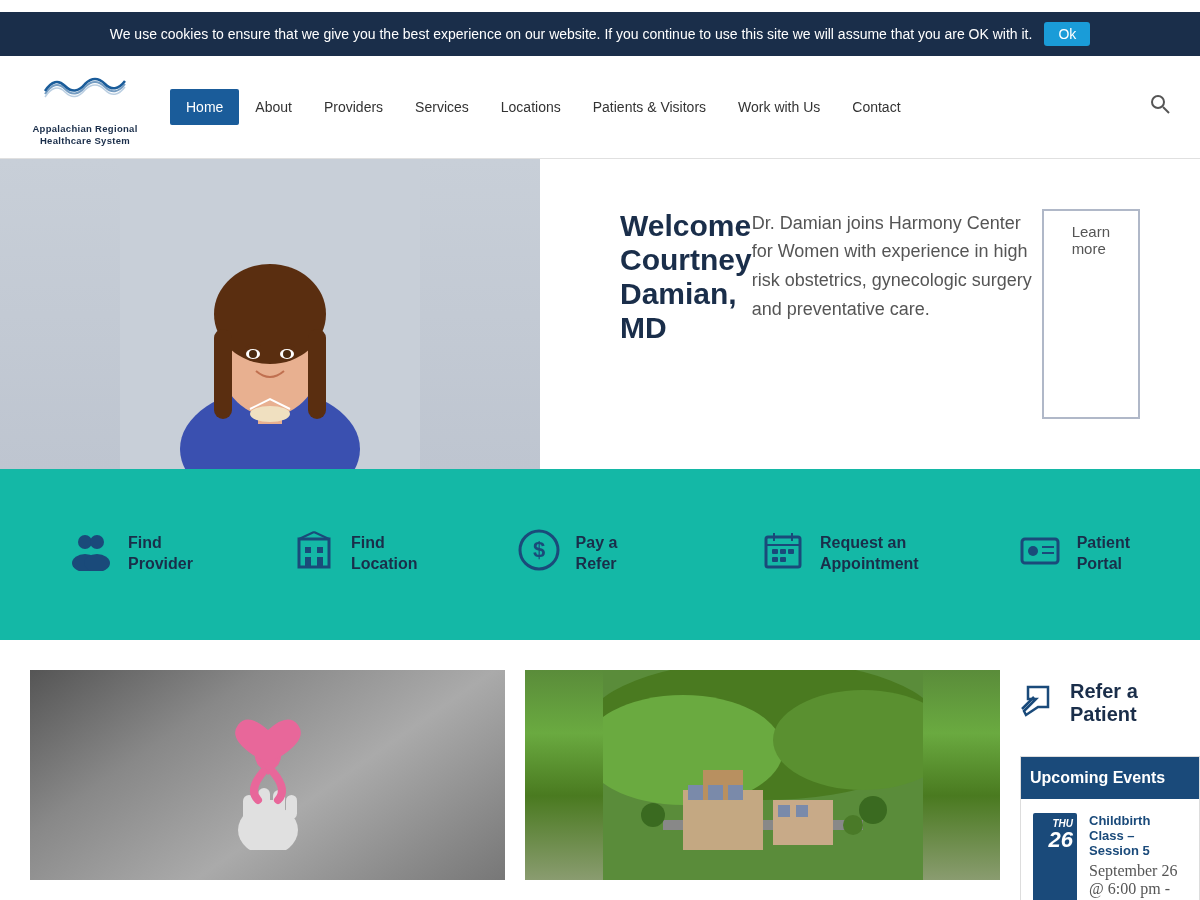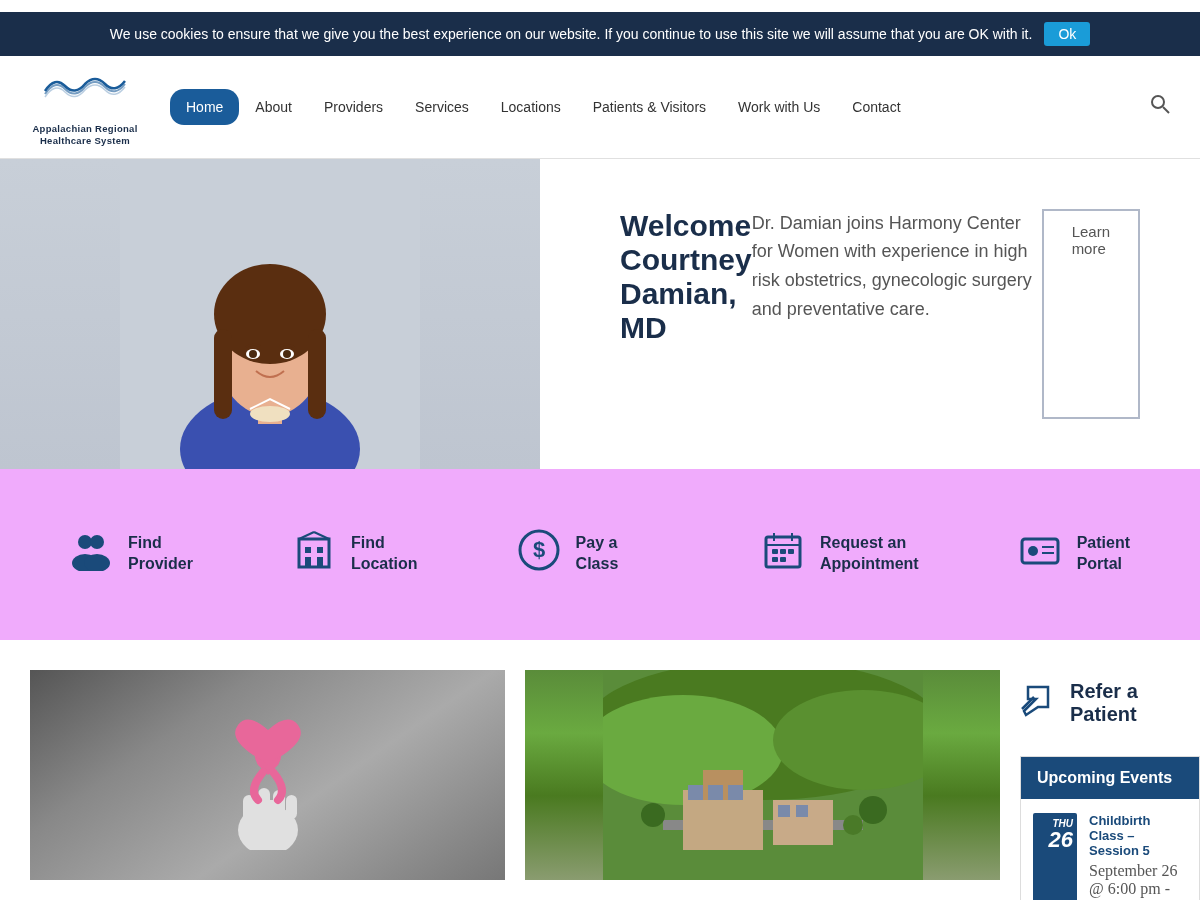--- a/index.html
+++ b/index.html
@@ -72,21 +72,21 @@
       padding: 10px 16px;
       font-size: 14px;
       color: #333;
       cursor: pointer;
       text-decoration: none;
       white-space: nowrap;
     }
     .nav-item.active {
       background: #1a5c9a;
       color: #fff;
-      border-radius: 14px;
+      border-radius: 2px;
     }
     .search-icon-btn {
       margin-left: auto;
       background: none;
       border: none;
       cursor: pointer;
       color: #555;
       font-size: 18px;
     }
 
@@ -142,21 +142,21 @@
       color: #555;
       font-size: 15px;
       cursor: pointer;
       background: #fff;
       text-decoration: none;
       width: fit-content;
     }
 
     
     .quick-links {
-      background: #f0abfc;
+      background: #14b8a6;
       padding: 50px 20px;
       display: flex;
       justify-content: center;
       gap: 0;
     }
     .quick-link-item {
       display: flex;
       align-items: center;
       gap: 16px;
       padding: 10px 50px;
@@ -229,21 +229,21 @@
       font-weight: bold;
       color: #1a2e4a;
     }
     .events-section {
       border: 1px solid #ddd;
       background: #fff;
     }
     .events-header {
       background: #1a4a7a;
       color: #fff;
-      padding: 12px 16px;
+      padding: 12px 9px;
       font-size: 16px;
       font-weight: bold;
     }
     .event-item {
       display: flex;
       gap: 12px;
       padding: 14px 12px;
       border-bottom: 1px dashed #ddd;
     }
     .event-date-badge {
@@ -395,21 +395,21 @@
     <div class="quick-link-label">Find<br>Location</div>
   </a>
 
   <a class="quick-link-item">
     <div class="quick-link-icon">
       <svg width="42" height="42" viewBox="0 0 42 42">
         <circle cx="21" cy="21" r="19" fill="none" stroke="#1a4a7a" stroke-width="3"></circle>
         <text x="21" y="28" text-anchor="middle" font-size="22" font-weight="bold" fill="#1a4a7a">$</text>
       </svg>
     </div>
-    <div class="quick-link-label">Pay a Class</div>
+    <div class="quick-link-label">Pay a Refer</div>
   </a>
 
   <a class="quick-link-item">
     <div class="quick-link-icon">
       <svg width="42" height="42" viewBox="0 0 42 42">
         <rect x="4" y="8" width="34" height="30" rx="2" fill="none" stroke="#1a4a7a" stroke-width="3"></rect>
         <line x1="4" y1="16" x2="38" y2="16" stroke="#1a4a7a" stroke-width="2"></line>
         <line x1="12" y1="4" x2="12" y2="12" stroke="#1a4a7a" stroke-width="2"></line>
         <line x1="30" y1="4" x2="30" y2="12" stroke="#1a4a7a" stroke-width="2"></line>
         <rect x="10" y="20" width="6" height="5" rx="1" fill="#1a4a7a"></rect>

